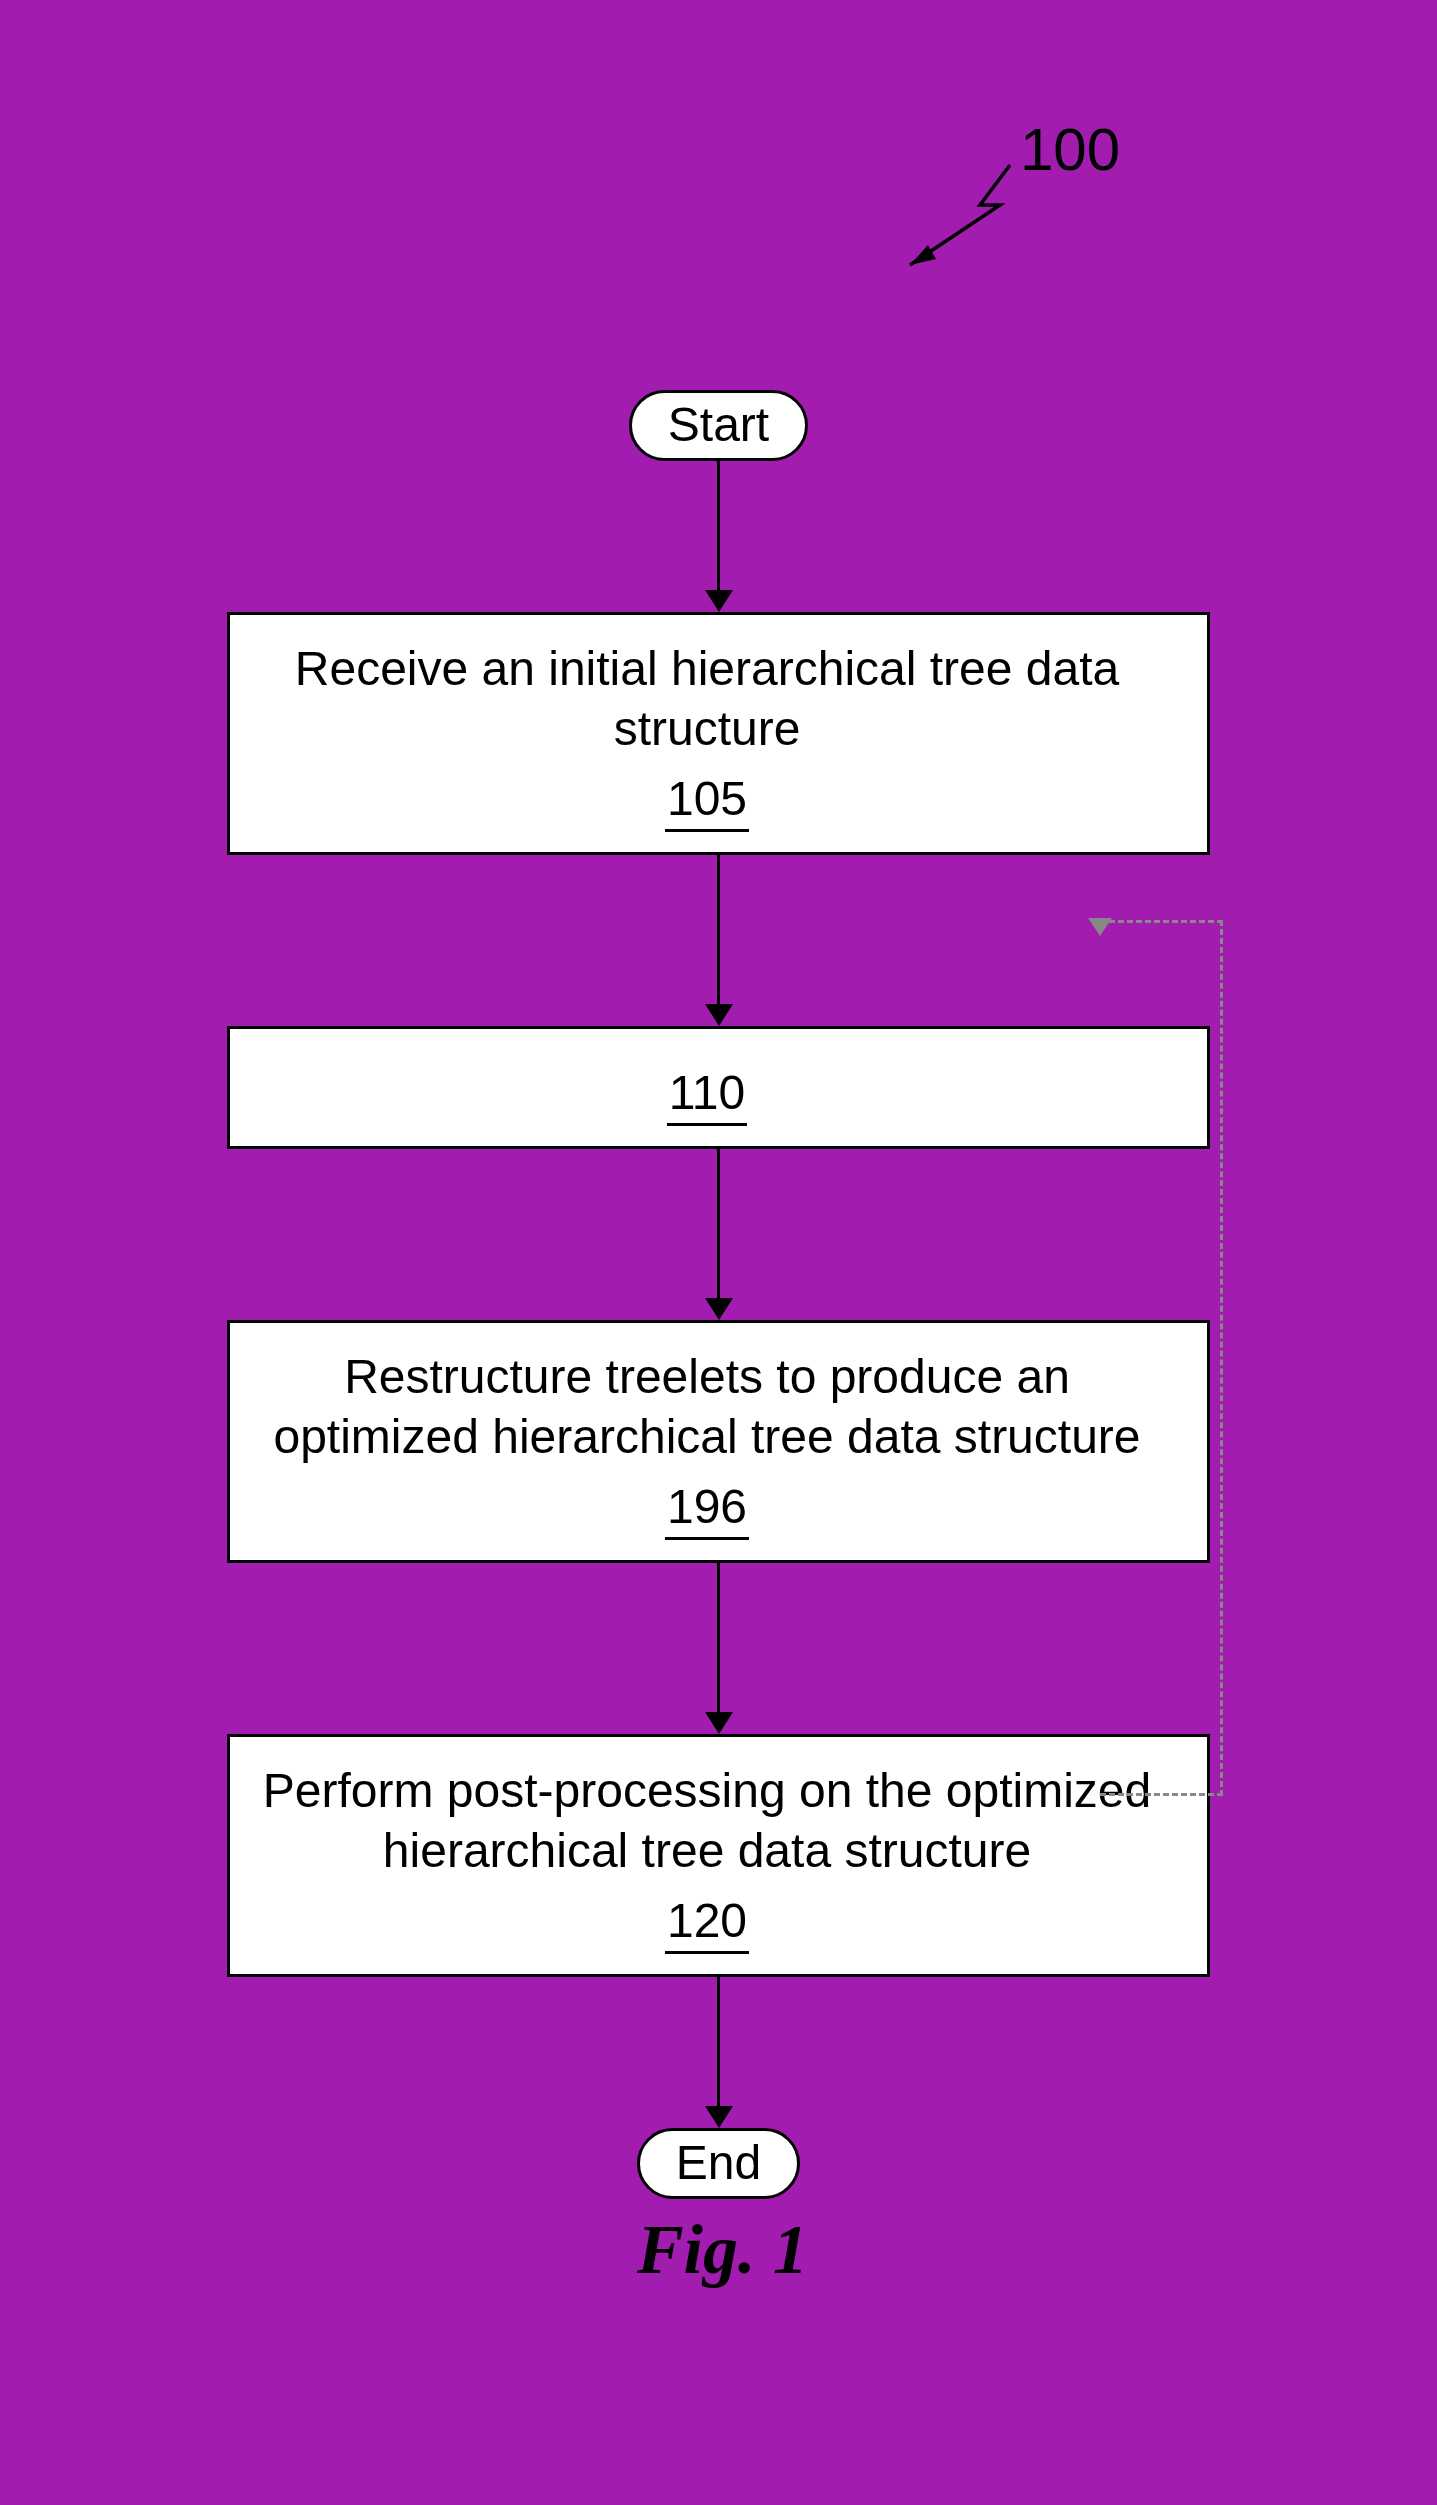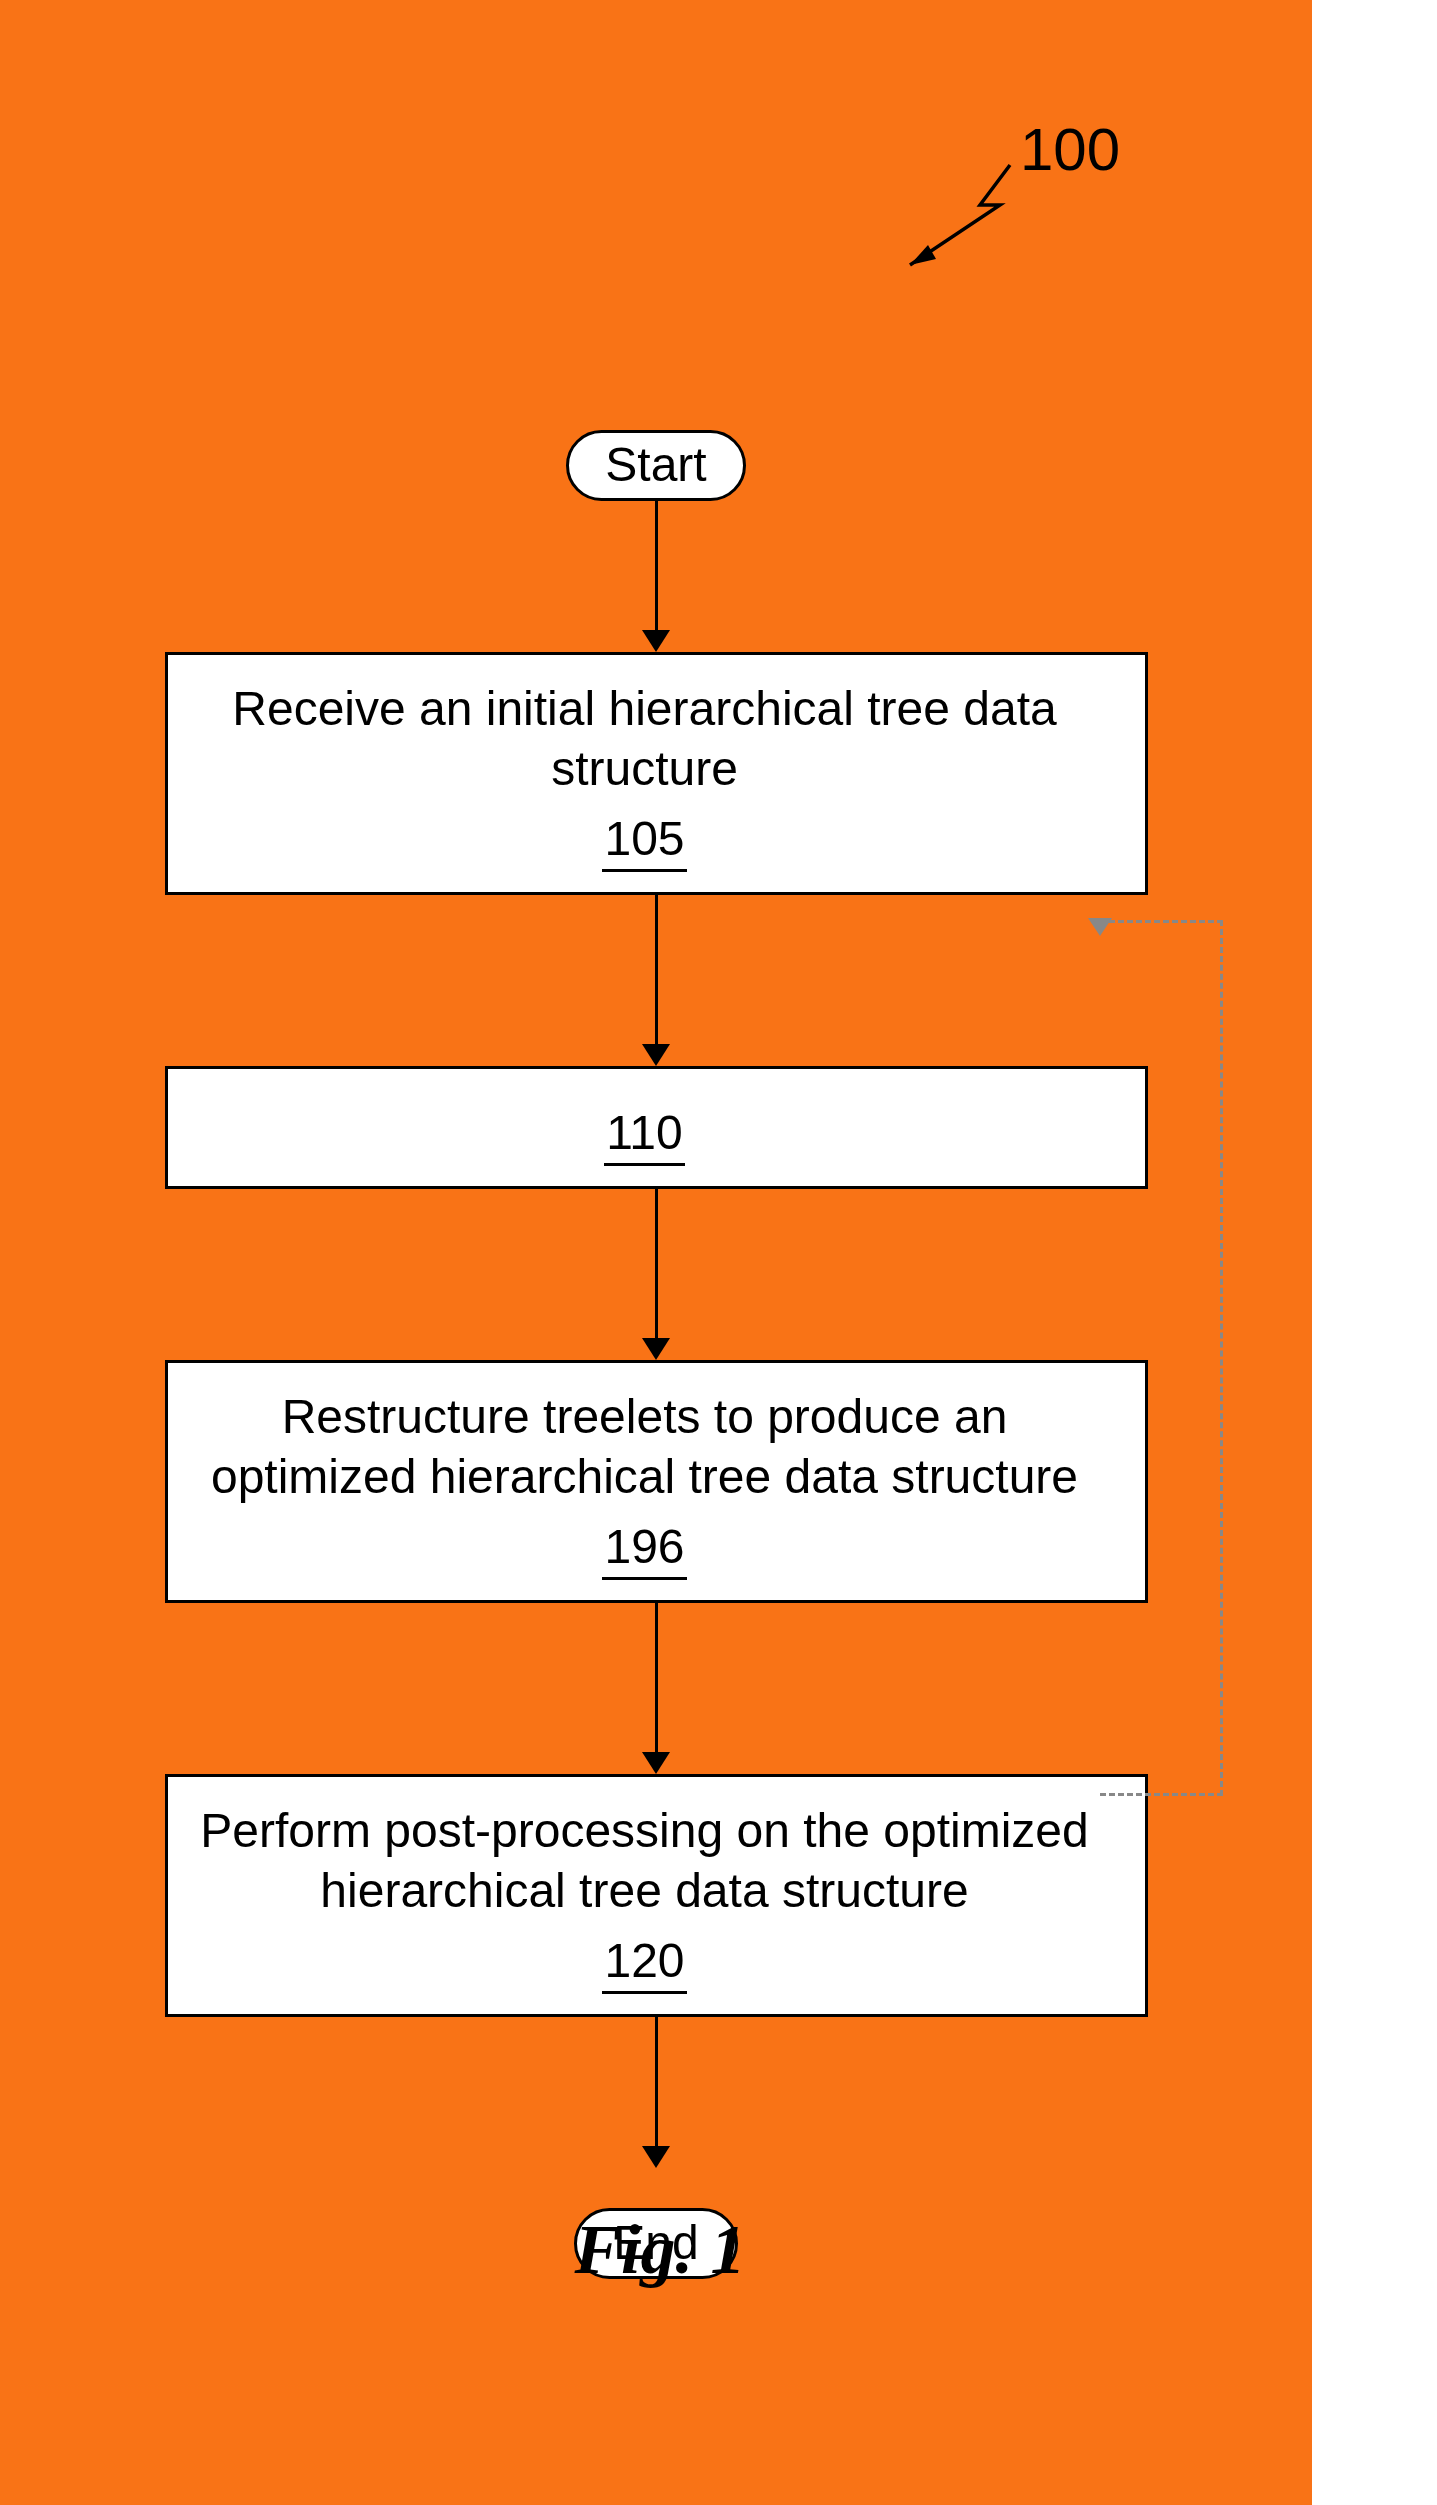--- a/index.html
+++ b/index.html
@@ -3,23 +3,23 @@
 <meta charset="utf-8">
 <style>
   html, body {
     margin: 0;
     padding: 0;
     background: #ffffff;
     font-family: Arial, Helvetica, sans-serif;
   }
   .page {
     position: relative;
-    width: 1312px;
+    width: 1437px;
     height: 2505px;
-    background: #f97316;
+    background: #a21caf;
   }
   .ref-label {
     position: absolute;
     font-size: 60px;
     color: #000;
   }
   .ref-arrow {
     position: absolute;
   }
   .flow {
@@ -33,21 +33,20 @@
     align-items: center;
   }
   .terminal {
     border: 3px solid #000;
     border-radius: 40px;
     padding: 6px 36px;
     font-size: 48px;
     line-height: 1.1;
     text-align: center;
     background: #fff;
-    margin-top: 40px;
   }
   .box {
     position: relative;
     border: 3px solid #000;
     width: 920px;
     background: #fff;
     padding: 24px 40px 20px 17px;
     font-size: 48px;
     text-align: center;
     line-height: 1.25;

